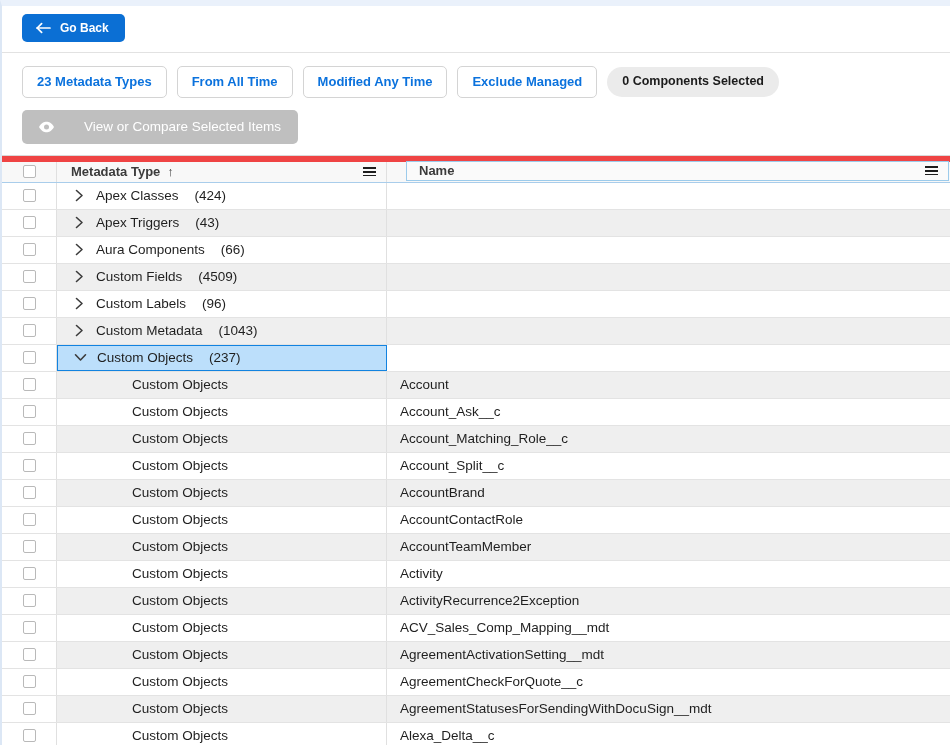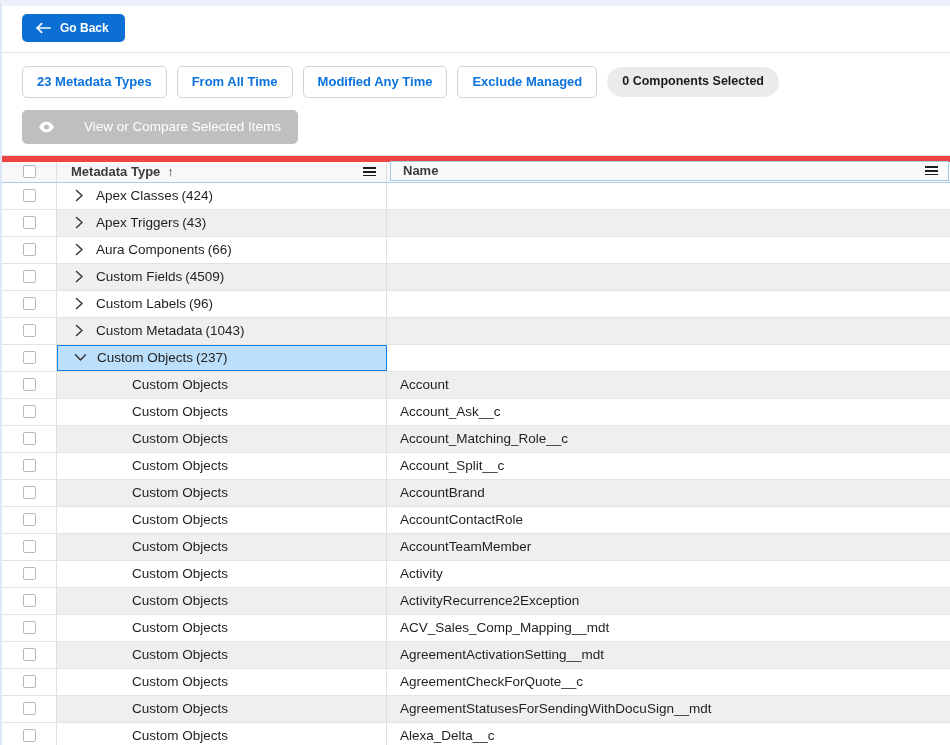--- a/index.html
+++ b/index.html
@@ -147,21 +147,21 @@
     flex: 0 0 330px;
     padding: 0 10px 0 14px;
     justify-content: space-between;
     border-right: 1px solid #e0e0e0;
   }
   .hcell.name-col {
     flex: 1 1 auto;
     padding: 0 10px 0 12px;
     justify-content: space-between;
     border: 1px solid #9ccbeb;
-    margin: -1px 1px -1px 3px;
+    margin: -1px 1px -1px 19px;
     background: #fafafa;
   }
   .hcell .htitle {
     display: inline-flex;
     align-items: center;
     gap: 7px;
   }
   .sort-arrow {
     font-size: 13px;
     font-weight: 400;
@@ -246,21 +246,21 @@
 
   .row-selected .cell.type-col {
     background: #bcdffb;
     border: 1px solid #1283e0;
     border-right-color: #1283e0;
     box-sizing: border-box;
   }
   .row-selected { background:#ffffff; }
 
   .type-label { display:inline-block; }
-  .type-count { display:inline-block; margin-left: 3px; }
+  .type-count { display:inline-block; margin-left: 16px; }
 </style>
 </head>
 <body>
 
 <div id="app">
 
   <div class="topbar">
     <button class="go-back-btn">
       <span class="arrow-ico">
         <svg width="15" height="12" viewBox="0 0 15 12" fill="none" aria-hidden="true">

